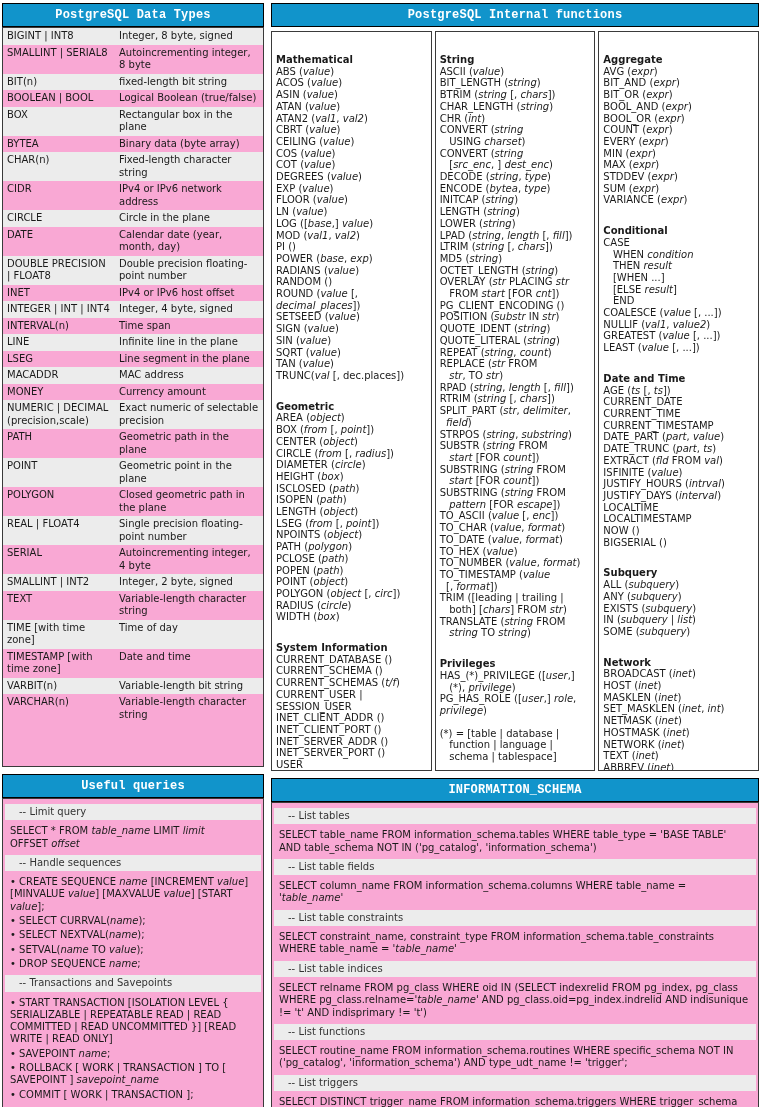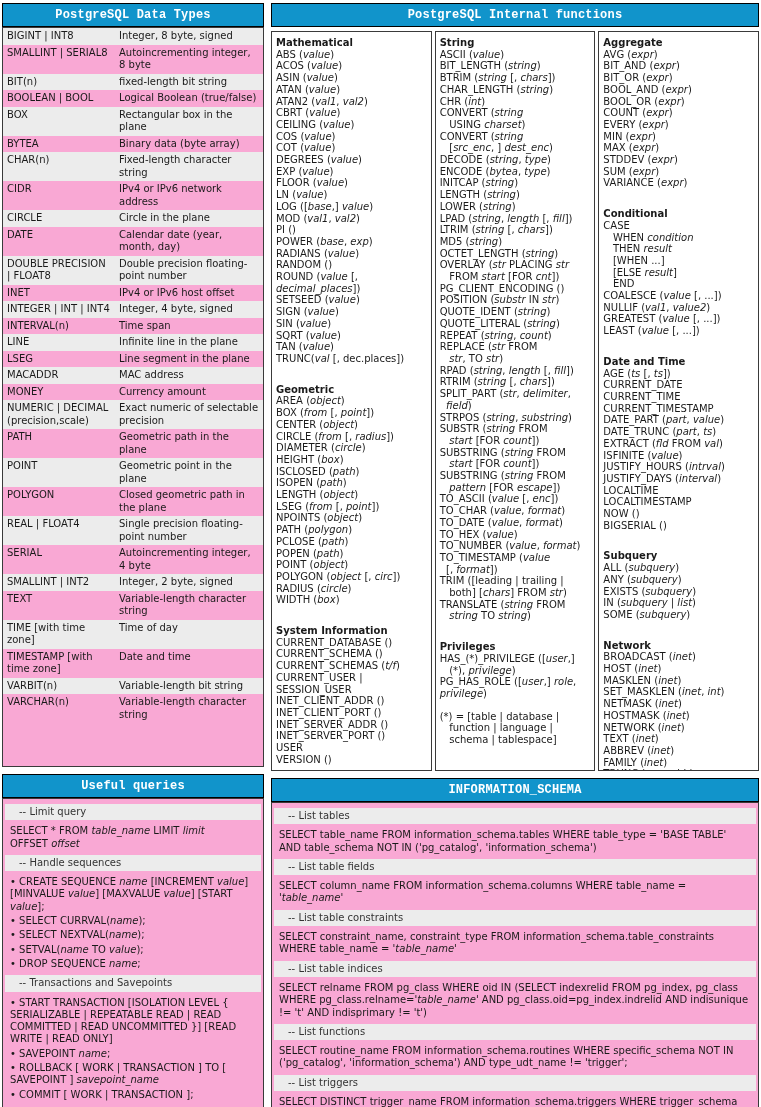--- a/index.html
+++ b/index.html
@@ -18,21 +18,21 @@
   
   table.dt{ width:100%; border-collapse:collapse; font-size:10px; }
   table.dt td{ vertical-align:top; padding:2px 4px; line-height:12.5px; }
   table.dt td.dt-term{ width:112px; }
   table.dt tr:nth-child(odd){ background:var(--stripe); }
   .dt-box{ min-height:740px; }
 
   
   .fn-cols{ display:flex; gap:3px; margin-top:4px; }
   .fn-box{ flex:1; min-width:0; border:1px solid var(--border); background:#fff;
-           padding:5px 4px; height:740px; overflow:hidden; font-size:10px; line-height:11.7px; }
+           padding:22px 4px; height:740px; overflow:hidden; font-size:10px; line-height:11.7px; }
   .fn-head{ font-weight:bold; }
   .fn-head.gap{ margin-top:19px; }
   .fn-gap{ height:11px; }
   .fn-item{ white-space:pre-wrap; }
 
   
   .q-box{ padding:2px 1px 4px; font-size:10px; line-height:12.3px; }
   .q-comment{ background:var(--stripe); padding:2px 14px; margin:3px 1px; color:#333; }
   .q-sql{ padding:1px 5px; margin:0 1px 2px; }
   .q-line{ white-space:pre-wrap; padding:1px 0; }

